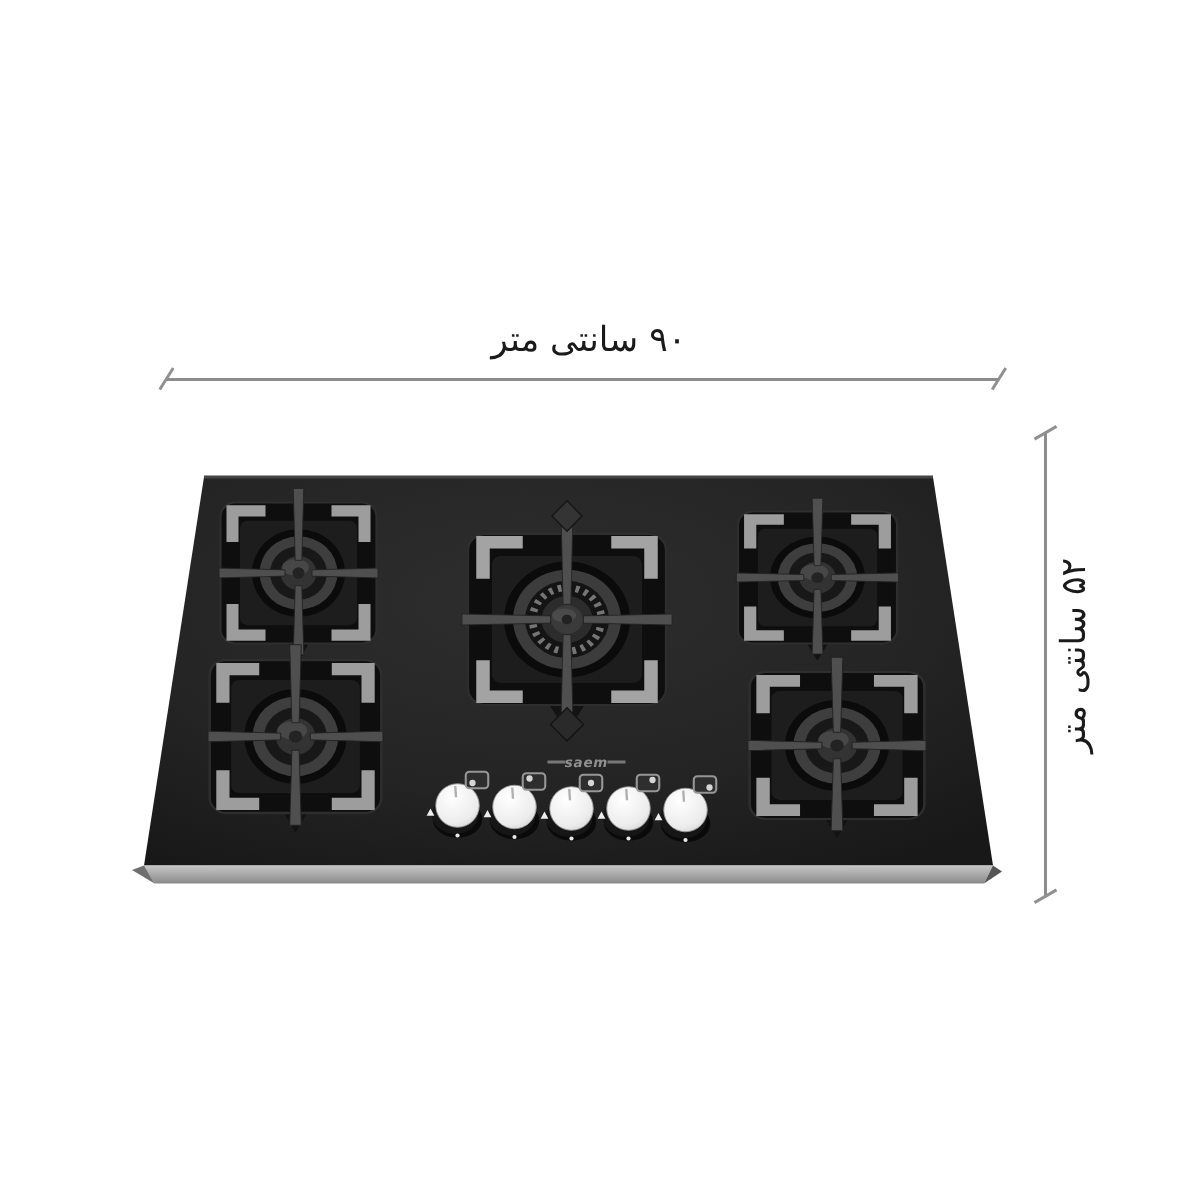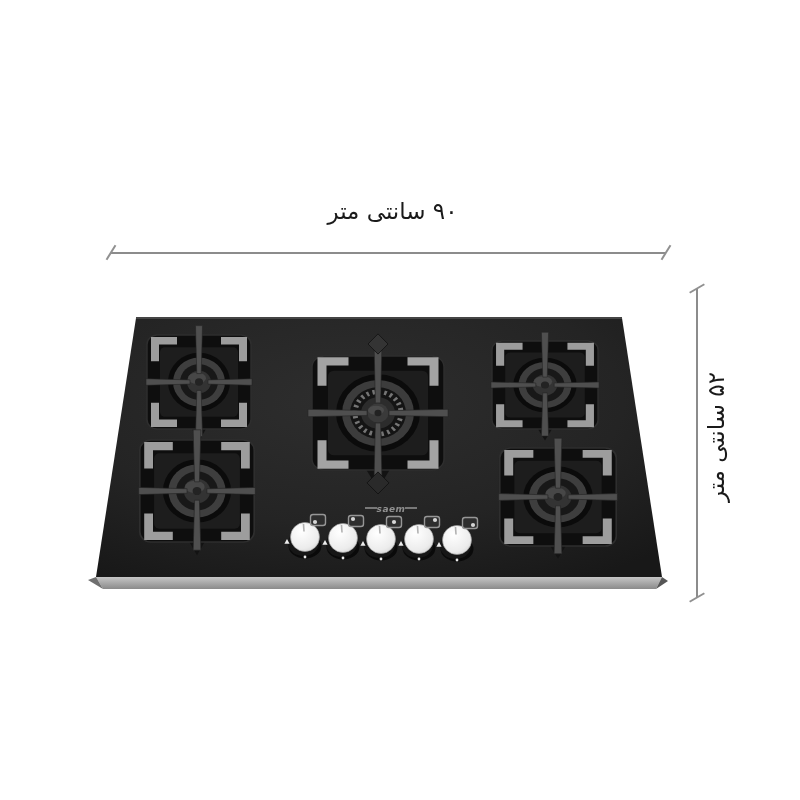--- a/index.html
+++ b/index.html
@@ -5,21 +5,21 @@
   html,body{margin:0;padding:0;background:#ffffff;}
   .stage{
     position:relative;width:800px;height:800px;background:#ffffff;overflow:hidden;
     font-family:"DejaVu Sans",sans-serif;
   }
   
   .dim-label{
     position:absolute;color:#1a1a1a;font-size:23px;white-space:nowrap;
     direction:rtl;unicode-bidi:plaintext;
   }
-  .dim-label.width{left:310px;top:198px;width:165px;text-align:center;}
+  .dim-label.width{left:310px;top:214px;width:165px;text-align:center;}
   .dim-label.height{
     left:716px;top:437px;transform:translate(-50%,-50%) rotate(-90deg);
     transform-origin:center center;
   }
   .dim-line-h{position:absolute;left:111px;top:252px;width:555px;height:2px;background:#8c8c8c;}
   .dim-line-v{position:absolute;left:696px;top:288px;width:2px;height:310px;background:#8c8c8c;}
   .tick{position:absolute;width:2px;height:17px;background:#909090;}
   .tick.h-left {left:110px;top:244px;transform:rotate(32deg);}
   .tick.h-right{left:665px;top:244px;transform:rotate(32deg);}
   .tick.v-top   {left:696px;top:280px;transform:rotate(60deg);}

